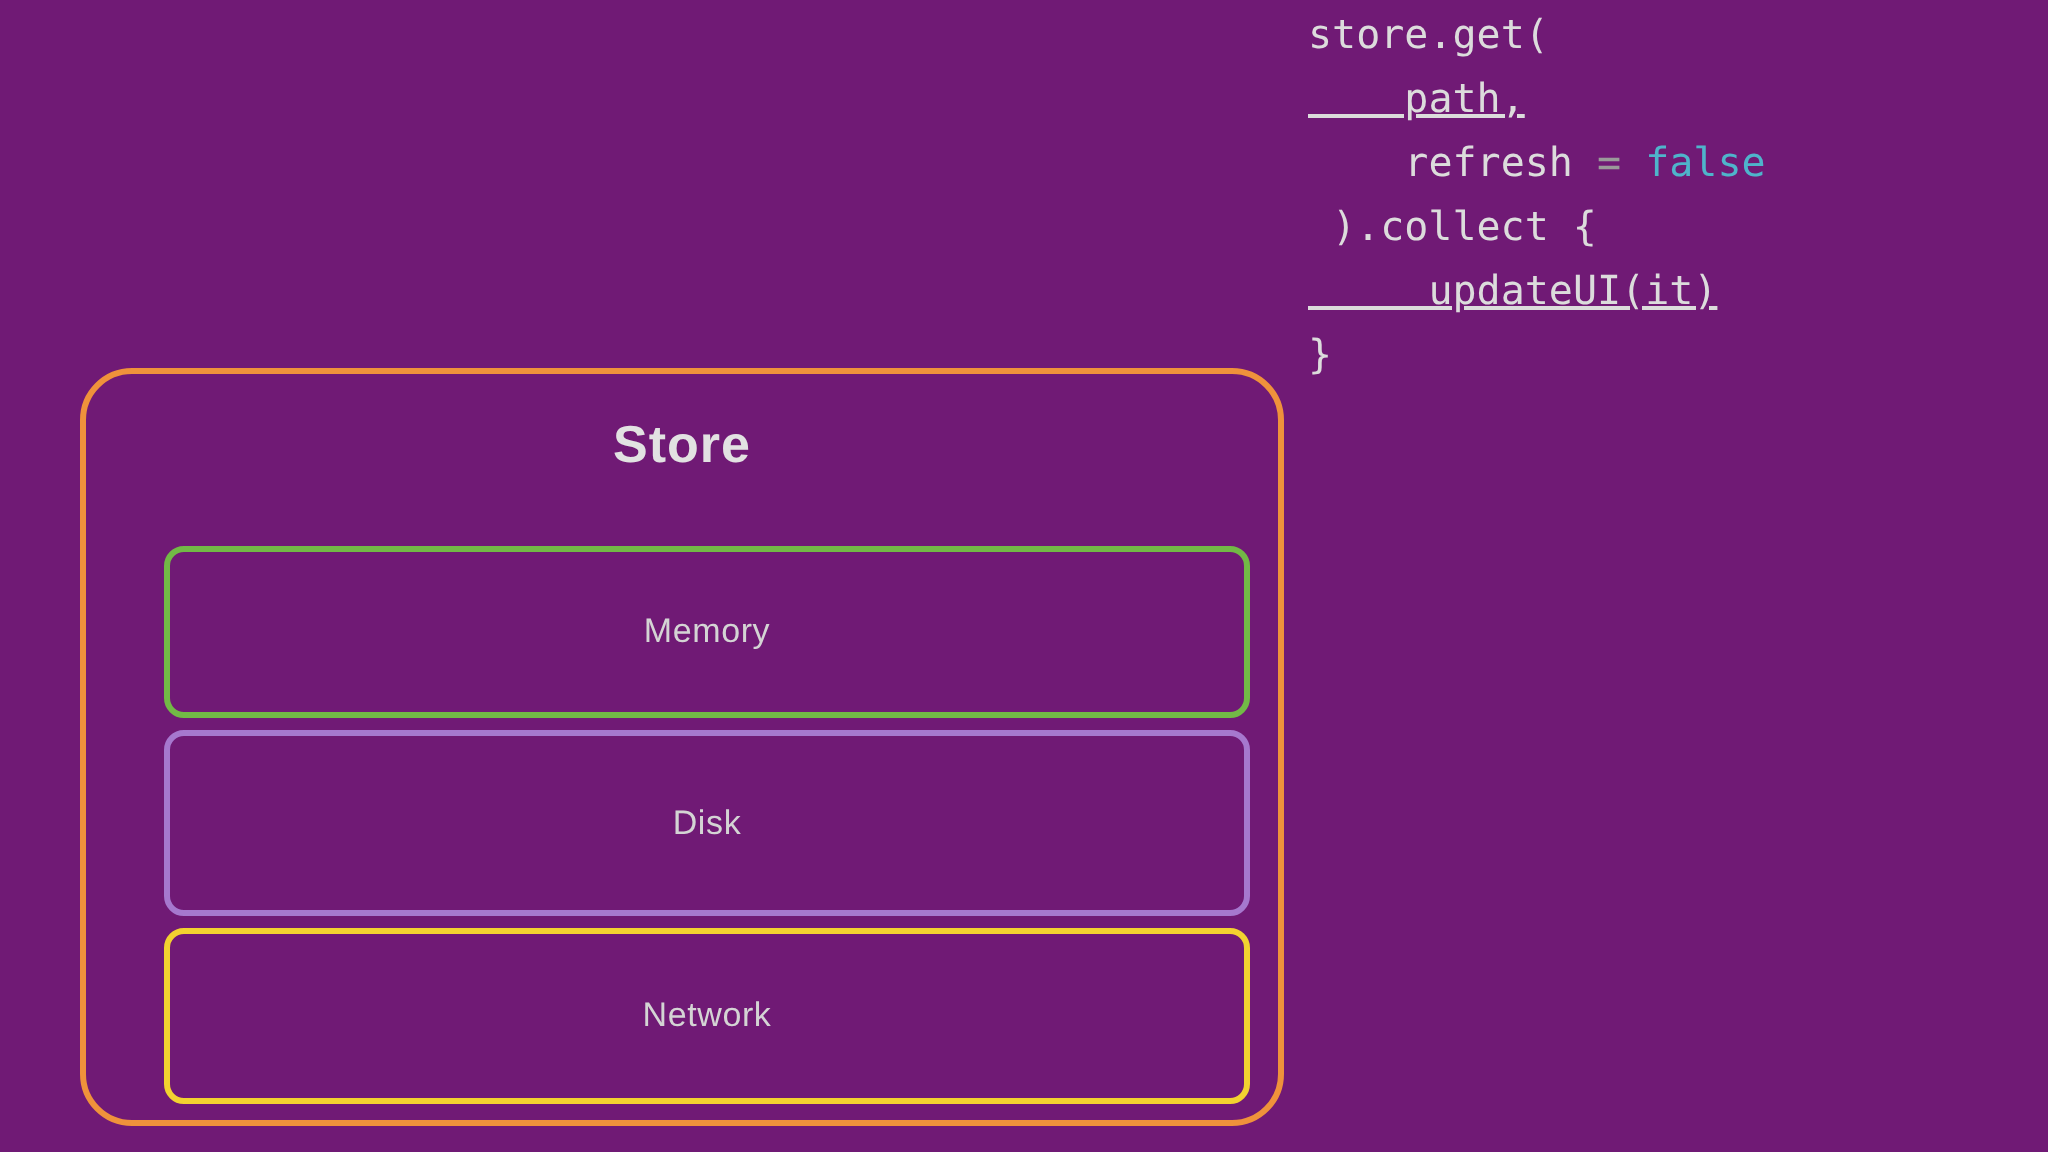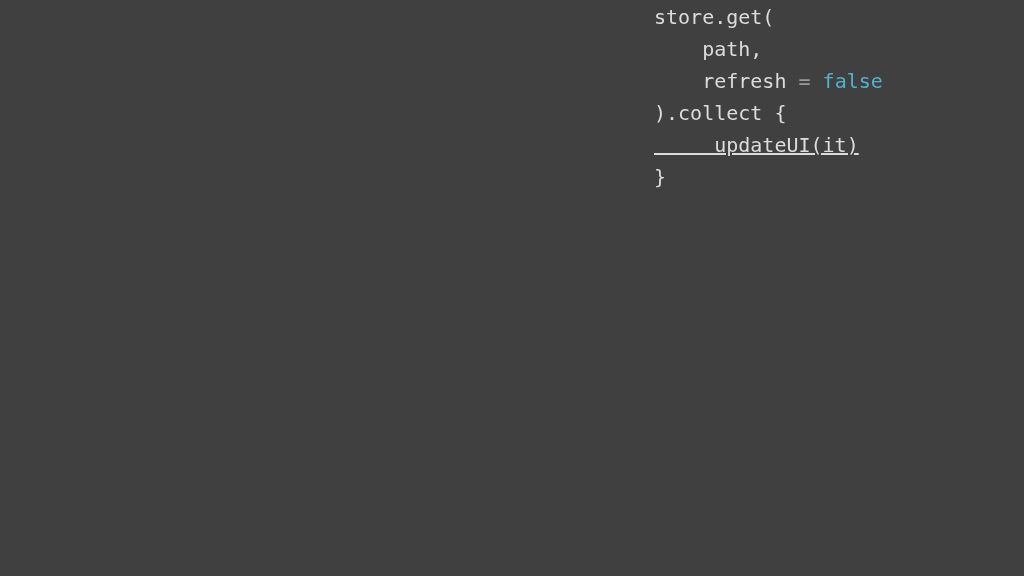--- a/index.html
+++ b/index.html
@@ -5,21 +5,21 @@
   * { margin: 0; padding: 0; box-sizing: border-box; }
   html, body {
     width: 1024px; height: 576px;
     background: #000000;
     overflow: hidden;
     font-family: "Liberation Sans", sans-serif;
   }
   .slide {
     position: relative;
     width: 1024px; height: 576px;
-    background: #404040;
+    background: #701a75;
   }
 
   
   .code-block {
     position: absolute;
     left: 654px; top: 1px;
     font-family: "DejaVu Sans Mono", monospace;
     font-size: 20px;
     line-height: 32px;
     color: #dcdcdc;
@@ -62,20 +62,37 @@
   .layer-disk    { top: 178px; height: 93px; }
   .layer-network { top: 277px; height: 88px; }
 </style>
 </head>
 <body>
 
 <div class="slide">
 
   <div class="code-block">
       <div class="code-line"><span style="color: rgb(220, 220, 220);">store.get(</span></div>
-      <div class="code-line"><span style="color: rgb(220, 220, 220);">    path,</span></div>
+      <div class="code-line"><span style="color: rgb(220, 220, 220); text-decoration: underline;">    path,</span></div>
       <div class="code-line"><span style="color: rgb(220, 220, 220); margin-top: 18px;">    refresh </span><span style="color: rgb(154, 154, 154);">=</span><span style="color: rgb(220, 220, 220);"> </span><span style="color: rgb(79, 180, 203); text-align: center;">false</span></div>
-      <div class="code-line"><span style="color: rgb(220, 220, 220);">).collect {</span></div>
+      <div class="code-line"><span style="color: rgb(220, 220, 220); margin-left: 12px;">).collect {</span></div>
       <div class="code-line"><span style="color: rgb(220, 220, 220); text-decoration: underline;">     updateUI(it)</span></div>
       <div class="code-line"><span style="color: rgb(220, 220, 220);">}</span></div>
     </div>
 
+  <div class="store-box" style="border-color: rgb(239, 146, 59);">
+
+    <div class="store-title">Store</div>
+
+    <div class="layer-box layer-memory" style="border-color: rgb(114, 185, 70);">
+      <span class="layer-label">Memory</span>
+    </div>
+
+    <div class="layer-box layer-disk" style="border-color: rgb(166, 120, 206);">
+      <span class="layer-label">Disk</span>
+    </div>
+
+    <div class="layer-box layer-network" style="border-color: rgb(242, 210, 48);">
+      <span class="layer-label">Network</span>
+    </div>
+
+  </div>
 </div>
 
 </body></html>

